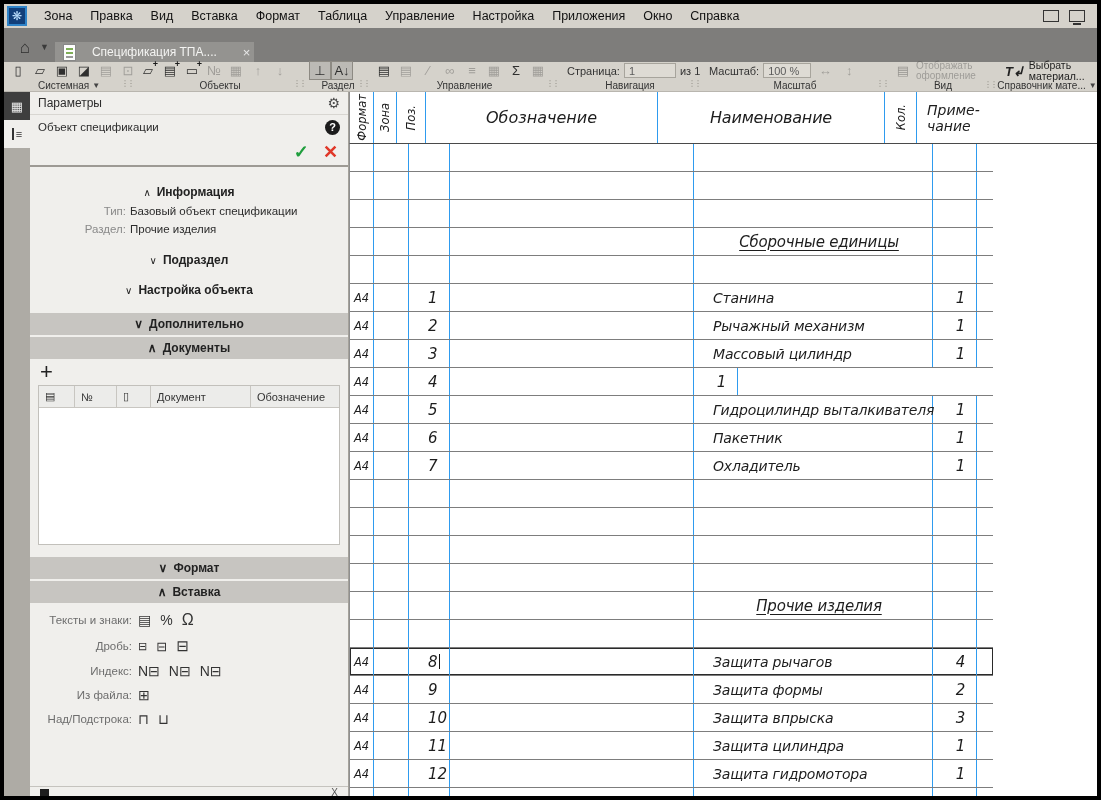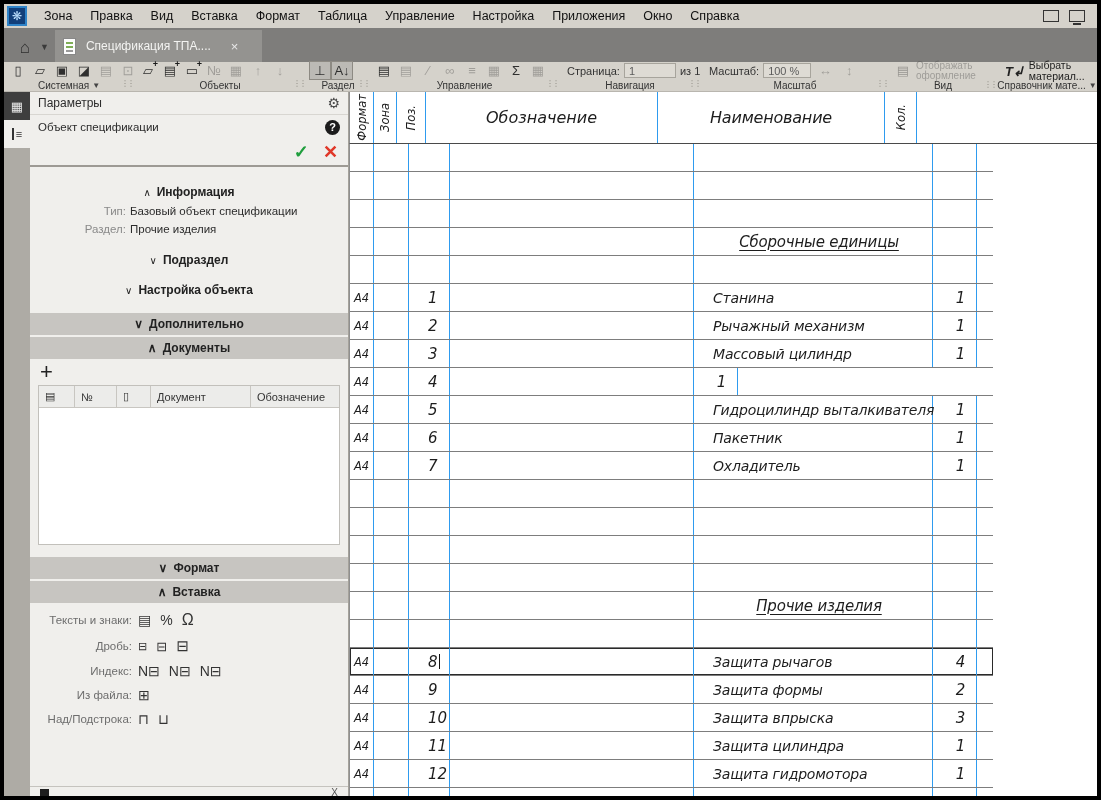--- a/index.html
+++ b/index.html
@@ -18,22 +18,22 @@
   .menu-item { padding:0 9px; height:100%; display:flex; align-items:center; cursor:default; }
   .win-controls { margin-left:auto; display:flex; gap:10px; margin-right:12px; }
   .wc { width:16px; height:12px; border:1.5px solid #333; position:relative; background:transparent; }
   .wc.display::after { content:""; position:absolute; left:3px; right:3px; bottom:-4px; height:2px; background:#333; }
 
   
   .tabbar { height:34px; background:#7e7d7b; display:flex; align-items:flex-end; flex:0 0 auto; }
   .home-btn { width:30px; height:28px; display:flex; align-items:center; justify-content:center;
               color:#2e2e2e; font-size:17px; font-weight:bold; margin-left:6px; }
   .home-caret { color:#3a3a3a; font-size:9px; margin:0 6px 10px 0; }
-  .doc-tab { height:32px; background:#949390; display:flex; align-items:center; gap:10px;
-             padding:0 24px 0 8px; color:#f4f4f2; font-size:12px; min-width:160px; }
+  .doc-tab { height:20px; background:#949390; display:flex; align-items:center; gap:16px;
+             padding:0 4px 0 8px; color:#f4f4f2; font-size:12px; min-width:160px; }
   .tab-doc-icon { width:13px; height:17px; background:#fdfdfd; border:1px solid #888; position:relative; }
   .tab-doc-icon::before { content:""; position:absolute; left:2px; right:2px; top:3px; height:2px;
                           background:#7fae57; box-shadow:0 4px 0 #7fae57, 0 8px 0 #9a9a9a; }
   .tab-close { color:#e8e8e8; font-size:13px; margin-left:10px; }
 
   
   .toolbar { height:30px; background:#d5d2cb; display:flex; flex:0 0 auto; border-bottom:1px solid #b9b6af; }
   .tb-sec { display:flex; flex-direction:column; position:relative; flex:0 0 auto; }
   .tb-icons { height:18px; display:flex; align-items:center; padding-left:4px; gap:2px; }
   .tb-label { height:12px; display:flex; align-items:center; justify-content:center;
@@ -420,20 +420,24 @@
               <span class="vtext draft">Зона</span>
             </div>
         <div class="cell bluel c-pos hdr-cell" style="padding-left:0;">
               <span class="vtext draft">Поз.</span>
             </div>
         <div class="cell bluel c-desig hdr-cell draft h-big">Обозначение</div>
         <div class="cell bluel c-name hdr-cell draft h-big" style="padding-left:0;">Наименование</div>
         <div class="cell bluel c-qty hdr-cell">
               <span class="vtext draft">Кол.</span>
             </div>
+        <div class="cell c-note h-note draft">
+          <span>Приме-</span>
+          <span>чание</span>
+        </div>
         <div class="hdr-fill"></div>
       </div>
       <div class="spec-rows" id="spec-rows">
   <div class="srow t-blank">
     <div class="cell bluel c-format draft"></div>
     <div class="cell bluel c-zone"></div>
     <div class="cell bluel c-pos draft">
                 <span></span>
               </div>
     <div class="cell bluel c-desig"></div>

